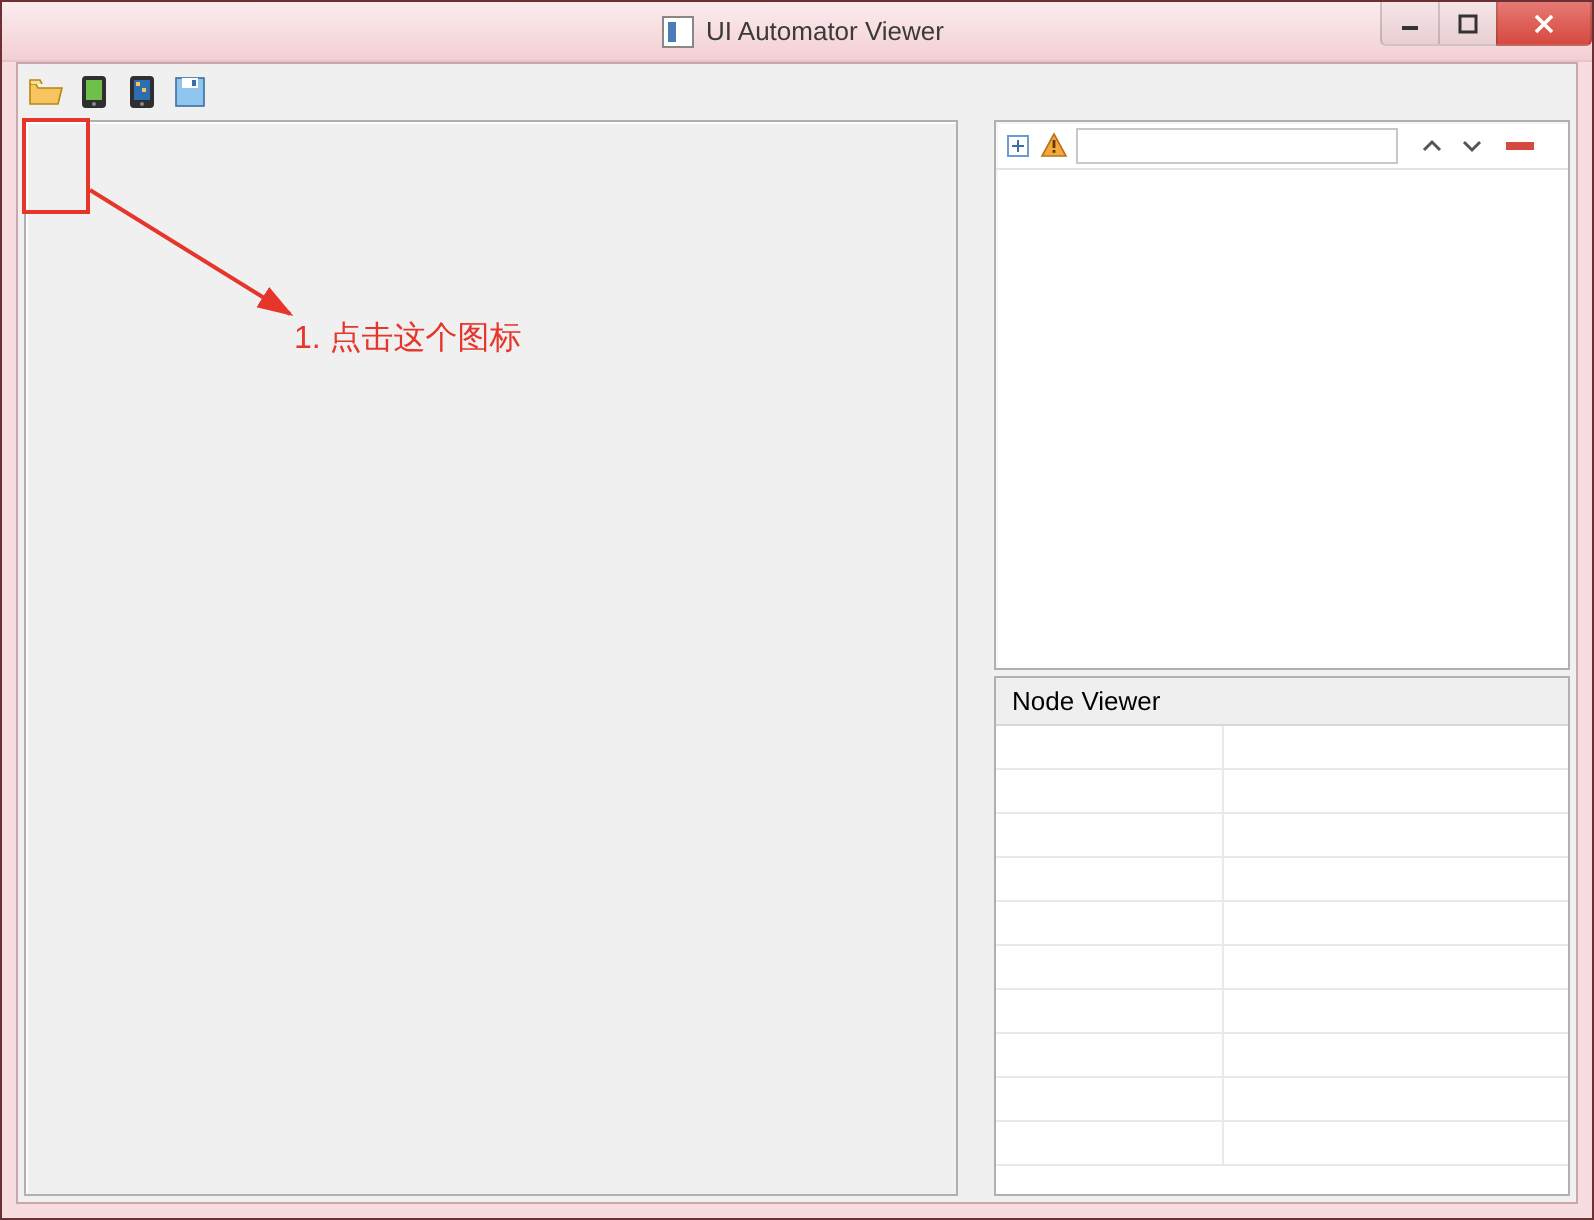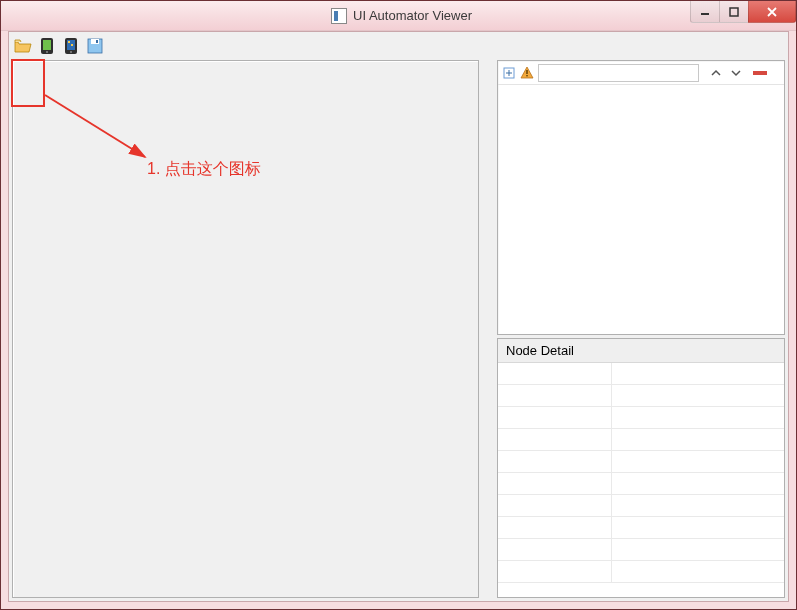--- a/index.html
+++ b/index.html
@@ -281,21 +281,21 @@
                     <path d="M2 3 L6 7 L10 3" fill="none" stroke="#555" stroke-width="1.5"></path>
                   </svg>
               </div>
             </div>
             <div class="minusred"></div>
           </div>
           <div style="flex:1"></div>
         </div>
 
         <div class="detailpane">
-          <div class="detail-title">Node Detail</div>
+          <div class="detail-title">Node Viewer</div>
           <div class="detail-grid">
             <div class="detail-row">
                 <div></div>
                 <div></div>
               </div>
             <div class="detail-row">
                 <div></div>
                 <div></div>
               </div>
             <div class="detail-row">

